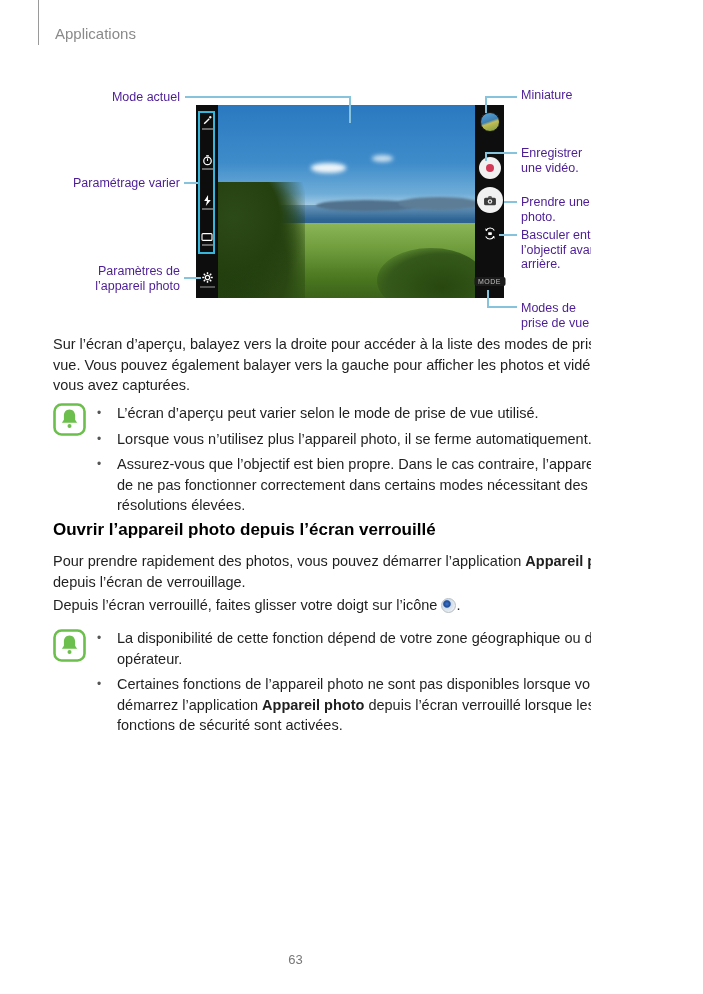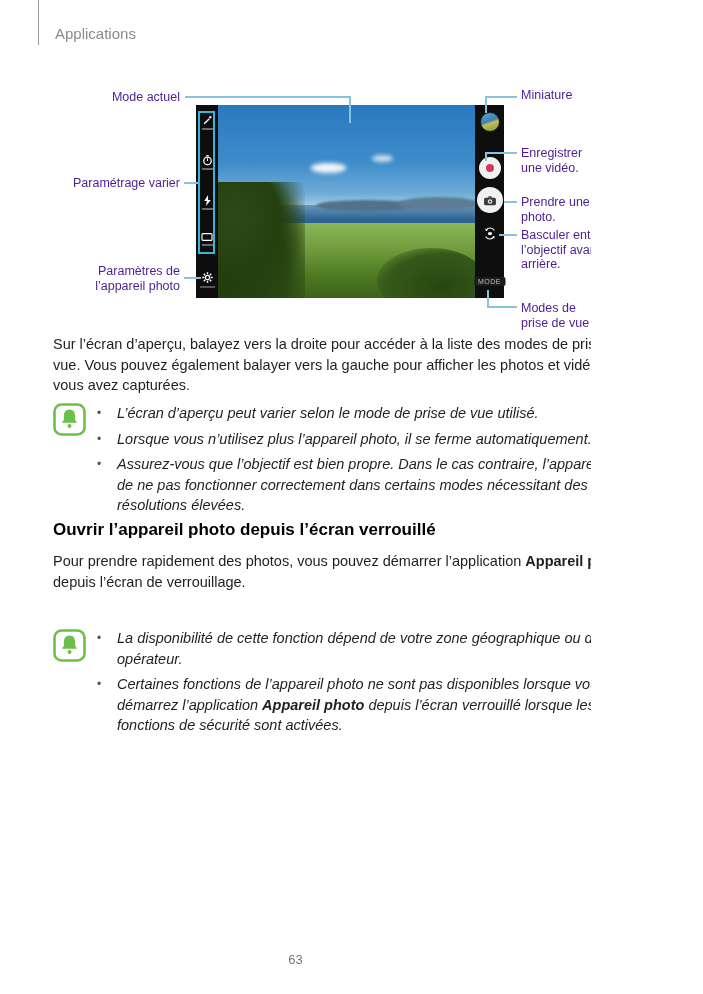--- a/index.html
+++ b/index.html
@@ -58,21 +58,21 @@
 
   
   .body-txt{font-size:14.5px;line-height:20.5px;color:#1f1f1f;}
   .intro{position:absolute;left:53px;top:334px;width:600px;}
   .b{font-weight:bold;}
 
   .note-icon{position:absolute;width:33px;height:33px;}
   .bullets{position:absolute;left:97px;width:548px;list-style:none;margin:0;padding:0;}
   .bullets li{display:flex;margin-bottom:5px;}
   .dot{flex:0 0 20px;color:#555;font-size:12px;line-height:20.5px;}
-  .btxt{flex:1;font-style:italic;}
+  .btxt{flex:1;}
 
   .sec-title{position:absolute;left:53px;top:520px;font-size:17px;font-weight:bold;color:#000;}
   .p1{position:absolute;left:53px;top:551px;width:600px;}
   .p2{position:absolute;left:53px;top:595px;width:600px;}
 
   .cam-shortcut{display:inline-block;width:15px;height:15px;border-radius:50%;vertical-align:-3px;
       background:radial-gradient(circle at 38% 38%,#3c74c8 0%,#1d4a96 28%,#cfdde8 38%,#e9edf0 70%,#c4ccd2 100%);
       border:1px solid #b7bfc6;box-sizing:border-box;}
 
   .pagenum{position:absolute;left:0;right:0;top:952px;text-align:center;font-size:13px;color:#777;}
@@ -217,20 +217,23 @@
     <li>
       <span class="dot">•</span>
       <span class="btxt"><span>Assurez-vous que l’objectif est bien propre. Dans le cas contraire, l’appareil risque de ne pas fonctionner correctement dans certains modes nécessitant des résolutions élevées.</span><span class="b"></span><span></span></span>
     </li>
   </ul>
 
   <div class="sec-title">Ouvrir l’appareil photo depuis l’écran verrouillé</div>
   <div class="p1 body-txt">
     <span>Pour prendre rapidement des photos, vous pouvez démarrer l’application </span><span class="b">Appareil photo</span><span> depuis l’écran de verrouillage.</span>
   </div>
+  <div class="p2 body-txt">
+    <span>Depuis l’écran verrouillé, faites glisser votre doigt sur l’icône </span><span class="cam-shortcut"></span><span>.</span>
+  </div>
 
   <svg class="note-icon" style="left:53px;top:629px;" viewBox="0 0 33 33">
     <rect x="1.5" y="1.5" width="30" height="30" rx="7" fill="#fff" stroke="#6cbf4c" stroke-width="2.6"></rect>
     <path d="M16.5 6.5 c-3.6 0 -5.6 2.8 -5.6 6 v4.2 l-2 3 h15.2 l-2 -3 v-4.2 c0 -3.2 -2 -6 -5.6 -6 z" fill="#6cbf4c"></path>
     <circle cx="16.5" cy="23" r="2" fill="#6cbf4c"></circle>
   </svg>
   <ul class="bullets body-txt" style="top:628px;">
     <li>
       <span class="dot">•</span>
       <span class="btxt"><span>La disponibilité de cette fonction dépend de votre zone géographique ou de votre opérateur.</span><span class="b"></span><span></span></span>

